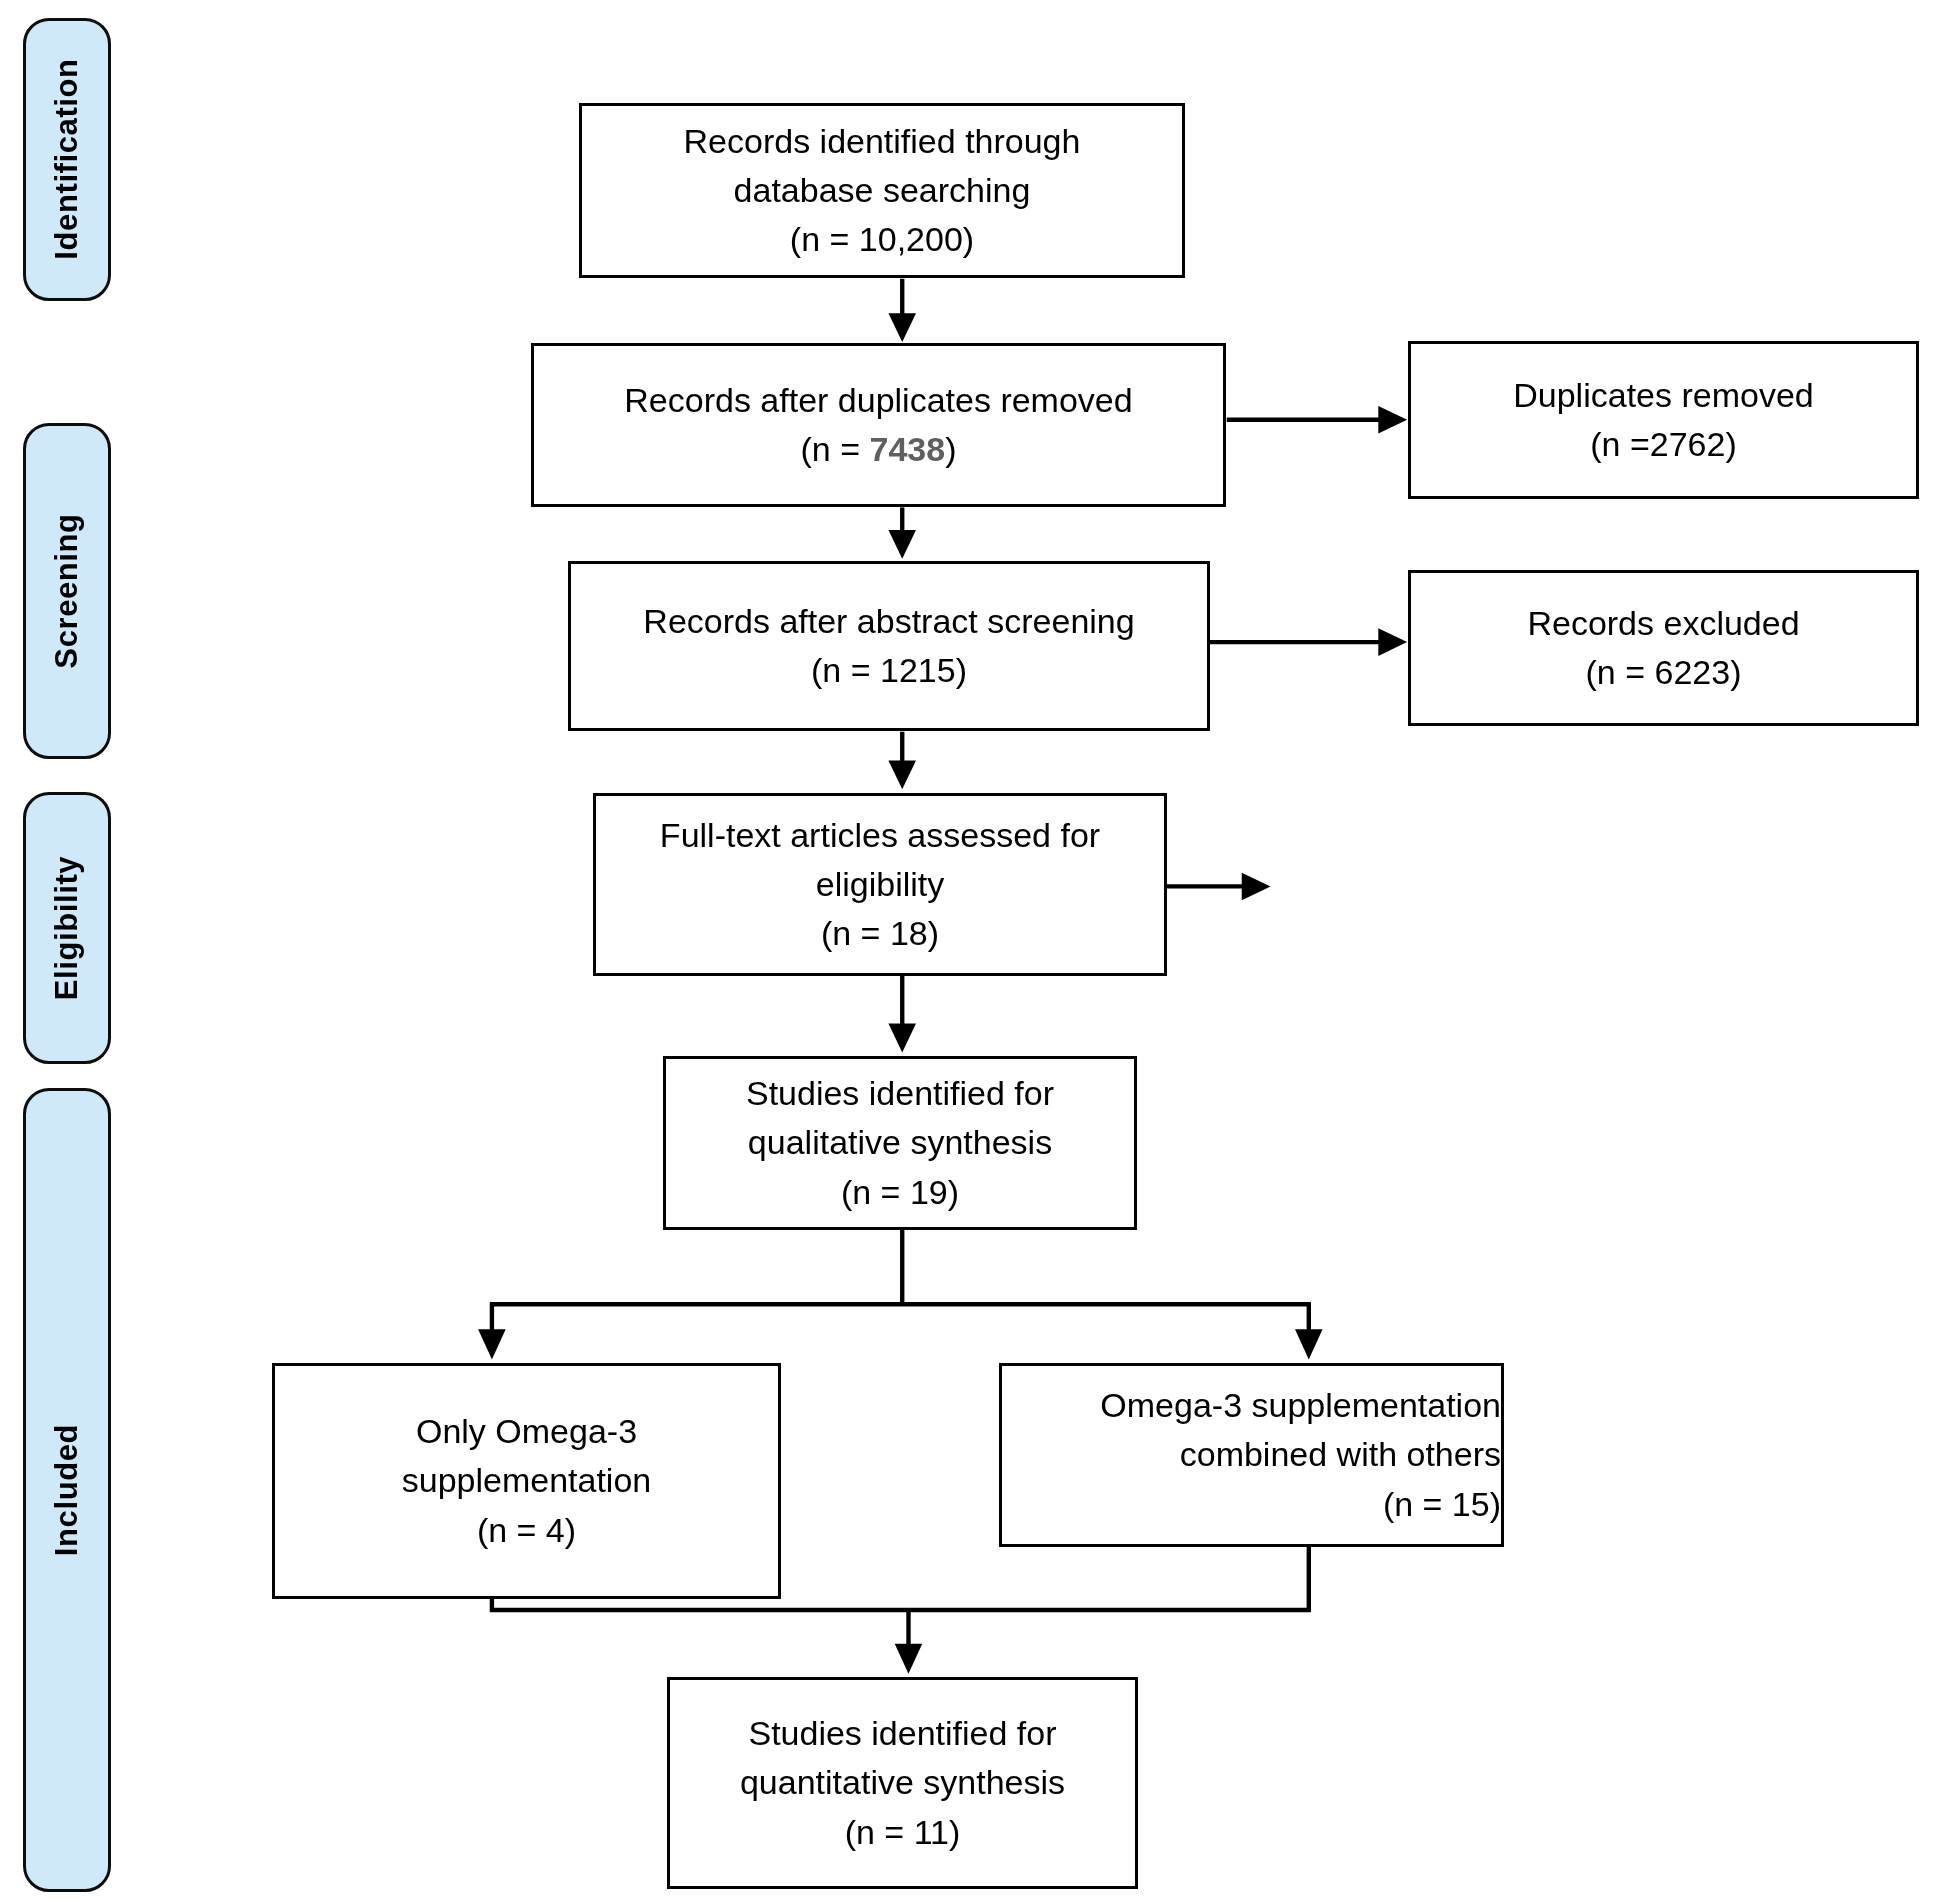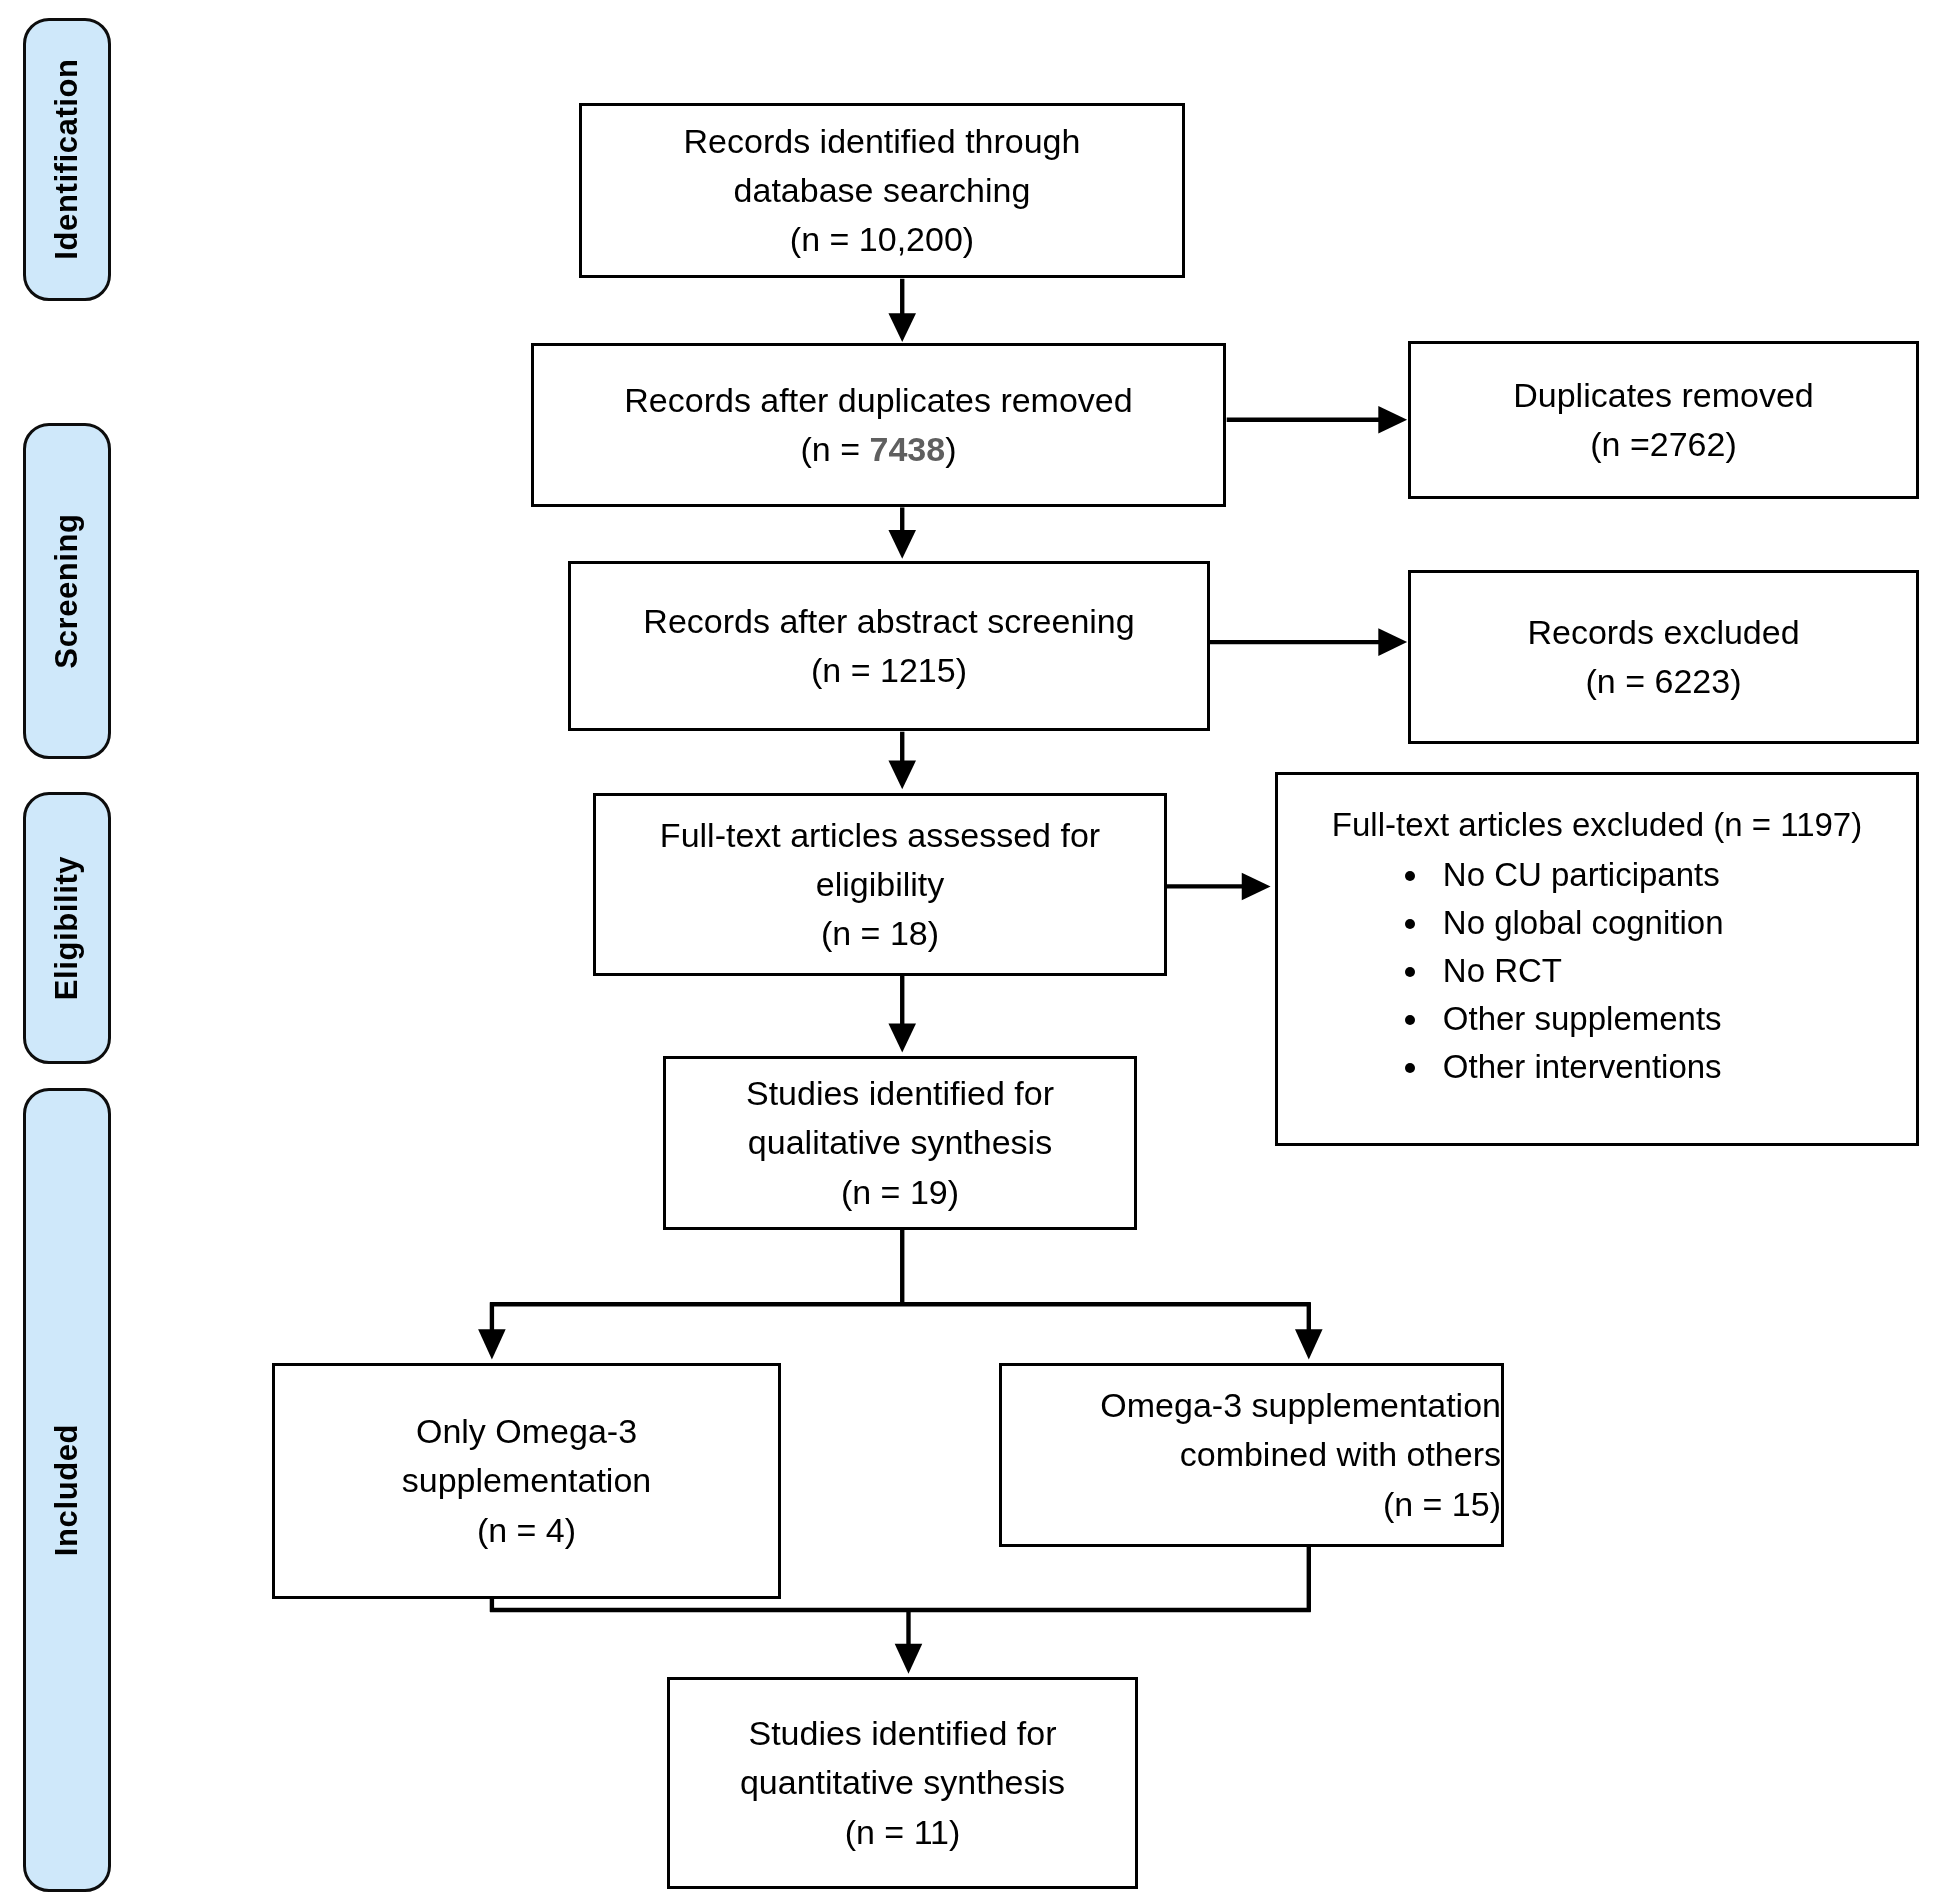--- a/index.html
+++ b/index.html
@@ -49,21 +49,21 @@
     align-items: center;
     justify-content: center;
     text-align: center;
     font-size: 34px;
     line-height: 1.45;
   }
   .box-identified   { left: 579px;  top: 103px;  width: 606px;  height: 175px; }
   .box-dedup        { left: 531px;  top: 343px;  width: 695px; height: 164px; }
   .box-dup-removed  { left: 1408px; top: 341px;  width: 511px;  height: 158px; }
   .box-abstract     { left: 568px;  top: 561px;  width: 642px; height: 170px; }
-  .box-rec-excluded { left: 1408px; top: 570px;  width: 511px;  height: 174px; }
+  .box-rec-excluded { left: 1408px; top: 570px;  width: 511px;  height: 156px; }
   .box-fulltext     { left: 593px;  top: 793px; width: 574px;  height: 183px; }
   .box-ft-excluded  {
     left: 1275px; top: 772px; width: 644px; height: 374px;
     align-items: flex-start;
     justify-content: flex-start;
     text-align: left;
     padding: 26px 12.5px 0 12.5px;
     font-size: 33px;
   }
   .box-qualitative  { left: 663px; top: 1056px; width: 474px;  height: 174px; }
@@ -172,30 +172,20 @@
     <div>Records excluded</div>
     <div>(n = 6223)</div>
   </div>
 
   <div class="box box-fulltext">
     <div>Full-text articles assessed for</div>
     <div>eligibility</div>
     <div>(n = 18)</div>
   </div>
 
-  <div class="box box-ft-excluded">
-    <div class="ft-title">Full-text articles excluded (n = 1197)</div>
-    <ul>
-      <li>No CU participants</li>
-      <li>No global cognition</li>
-      <li>No RCT</li>
-      <li>Other supplements</li>
-      <li>Other interventions</li>
-    </ul>
-  </div>
 
   <div class="box box-qualitative">
     <div>Studies identified for</div>
     <div>qualitative synthesis</div>
     <div>(n = 19)</div>
   </div>
 
   <div class="box box-only-omega">
     <div>Only Omega-3</div>
     <div>supplementation</div>

